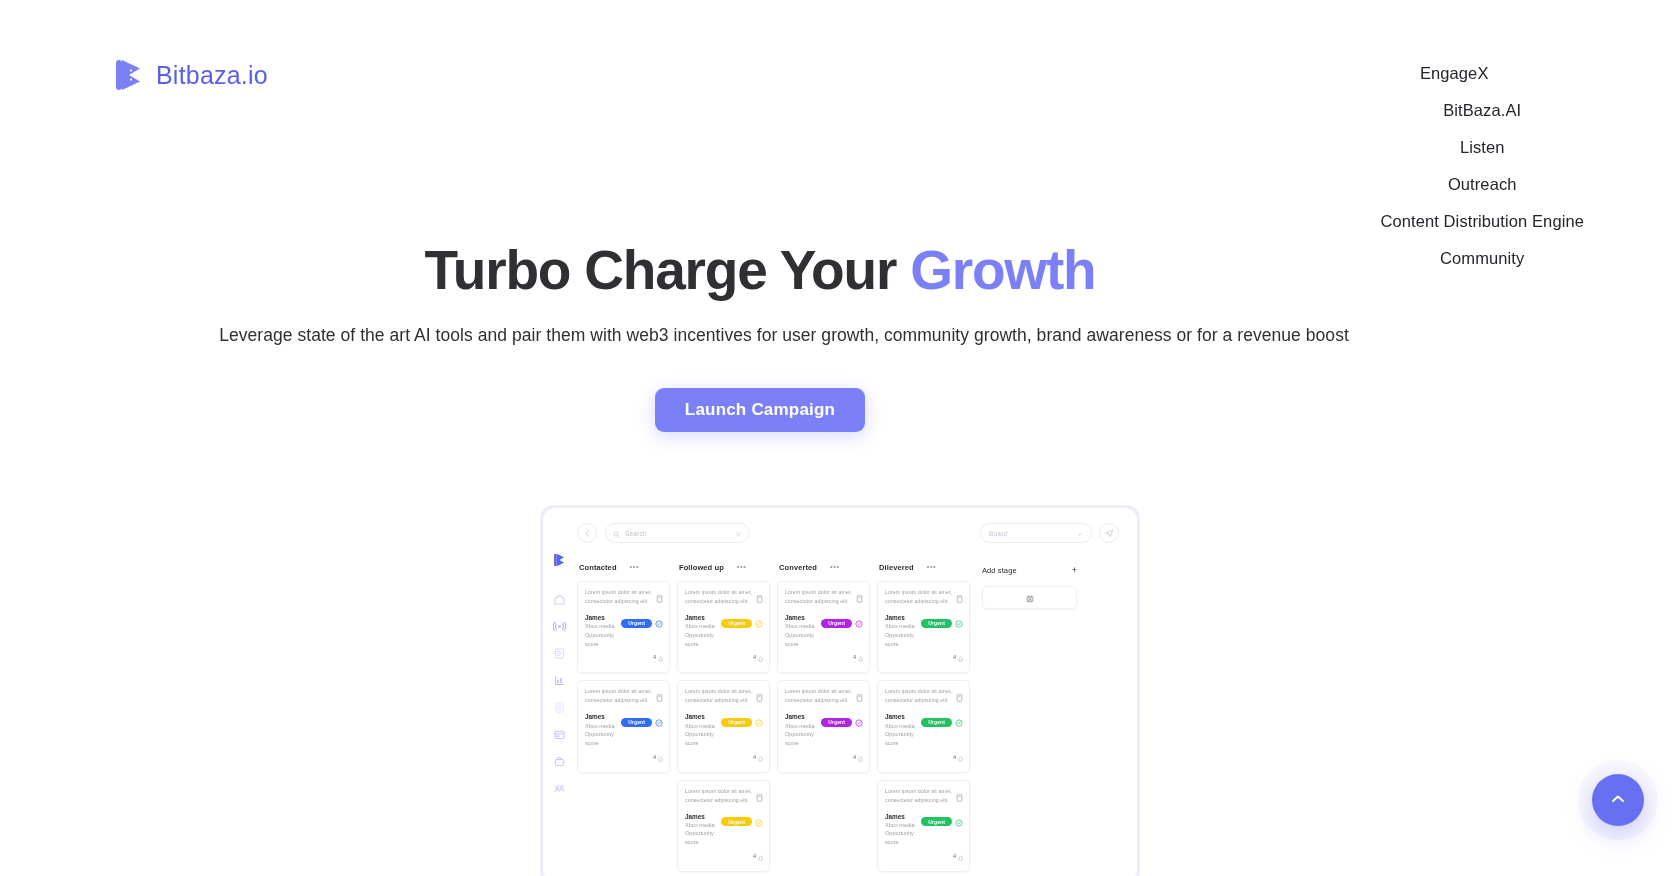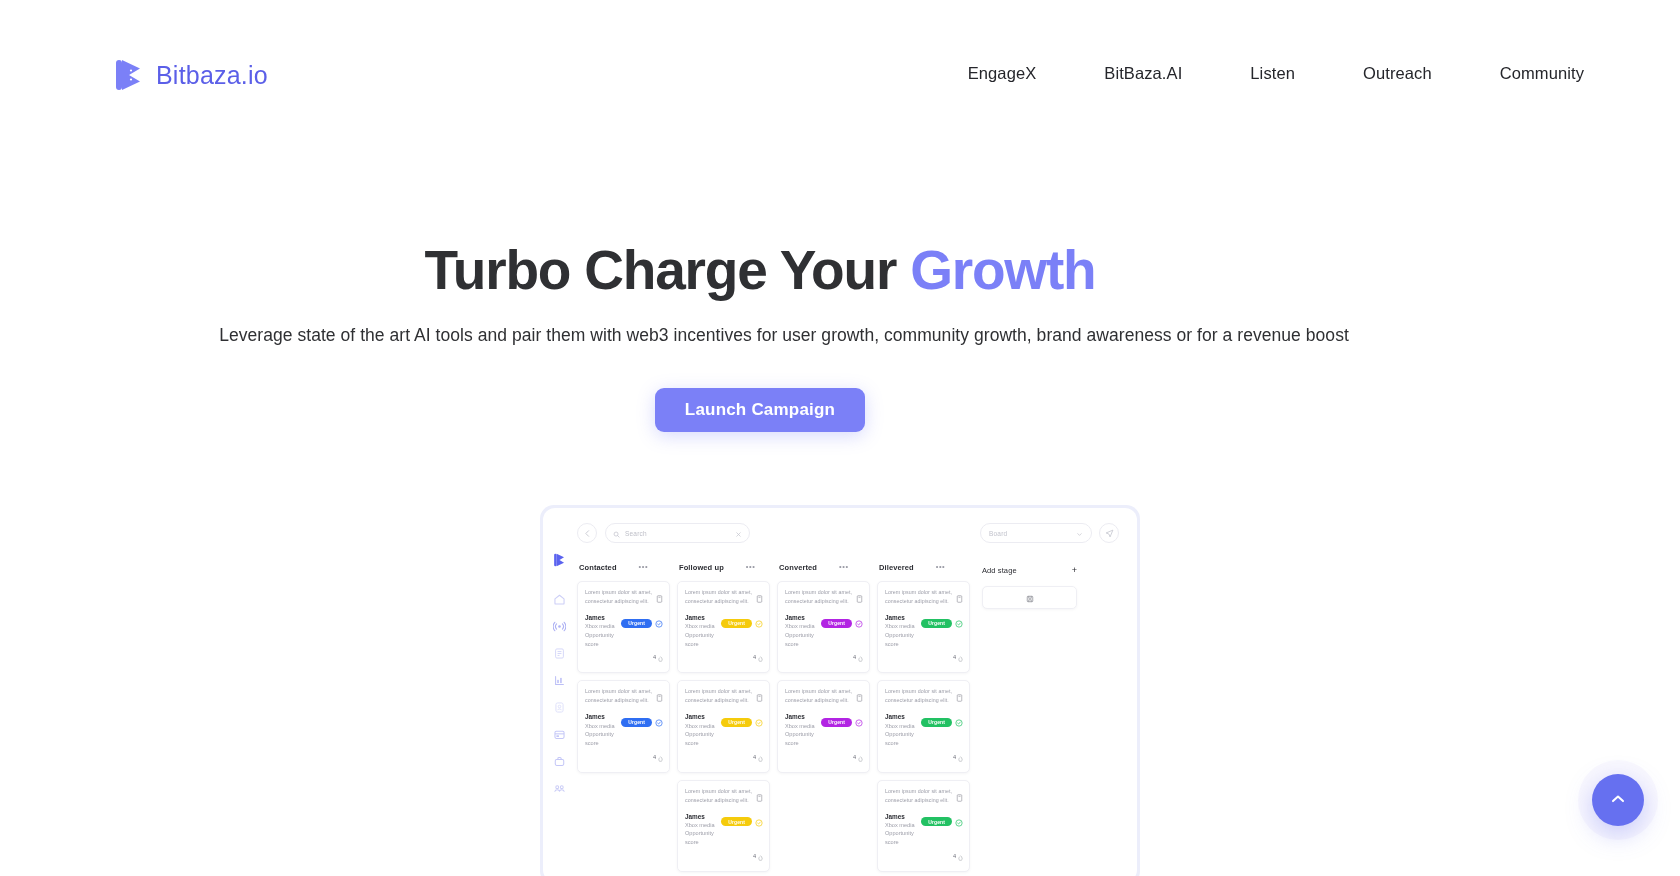--- a/index.html
+++ b/index.html
@@ -44,22 +44,23 @@
     font-size: 25px;
     font-weight: 400;
     letter-spacing: 0.2px;
     color: #5b5fe8;
   }
 
   .main-nav {
     margin-left: auto;
     display: flex;
     align-items: center;
-    gap: 12px;
+    gap: 6px;
     padding-right: 10px;
+    flex-direction: column;
   }
 
   .nav-link {
     font-size: 16.5px;
     font-weight: 500;
     color: #25262b;
     letter-spacing: 0.1px;
     padding: 6px 0;
     margin-left: 56px;
     cursor: pointer;
@@ -230,21 +231,21 @@
   .board {
     display: flex;
     gap: 7px;
     padding-left: 2px;
   }
   .column { width: 93px; flex: 0 0 93px; }
 
   .col-head {
     display: flex;
     align-items: center;
-    gap: 22px;
+    gap: 13px;
     height: 18px;
     padding-left: 2px;
   }
   .col-title {
     font-size: 7.5px;
     font-weight: 700;
     color: #2c2d33;
     letter-spacing: 0.1px;
   }
   .col-dots {
@@ -390,20 +391,21 @@
       </svg>
     </span>
     <span class="brand-name">Bitbaza.io</span>
   </div>
 
   <nav class="main-nav">
     <a class="nav-link">EngageX</a>
     <a class="nav-link">BitBaza.AI</a>
     <a class="nav-link">Listen</a>
     <a class="nav-link">Outreach</a>
+    <a class="nav-link">Content Distribution Engine</a>
     <a class="nav-link">Community</a>
   </nav>
 </header>
 
 <section class="hero">
   <h1 class="hero-title"><span>Turbo Charge Your </span><span class="accent">Growth</span></h1>
 
   <p class="hero-sub">Leverage state of the art AI tools and pair them with web3 incentives for user growth, community growth, brand awareness or for a revenue boost</p>
 
   <div class="cta-wrap">

